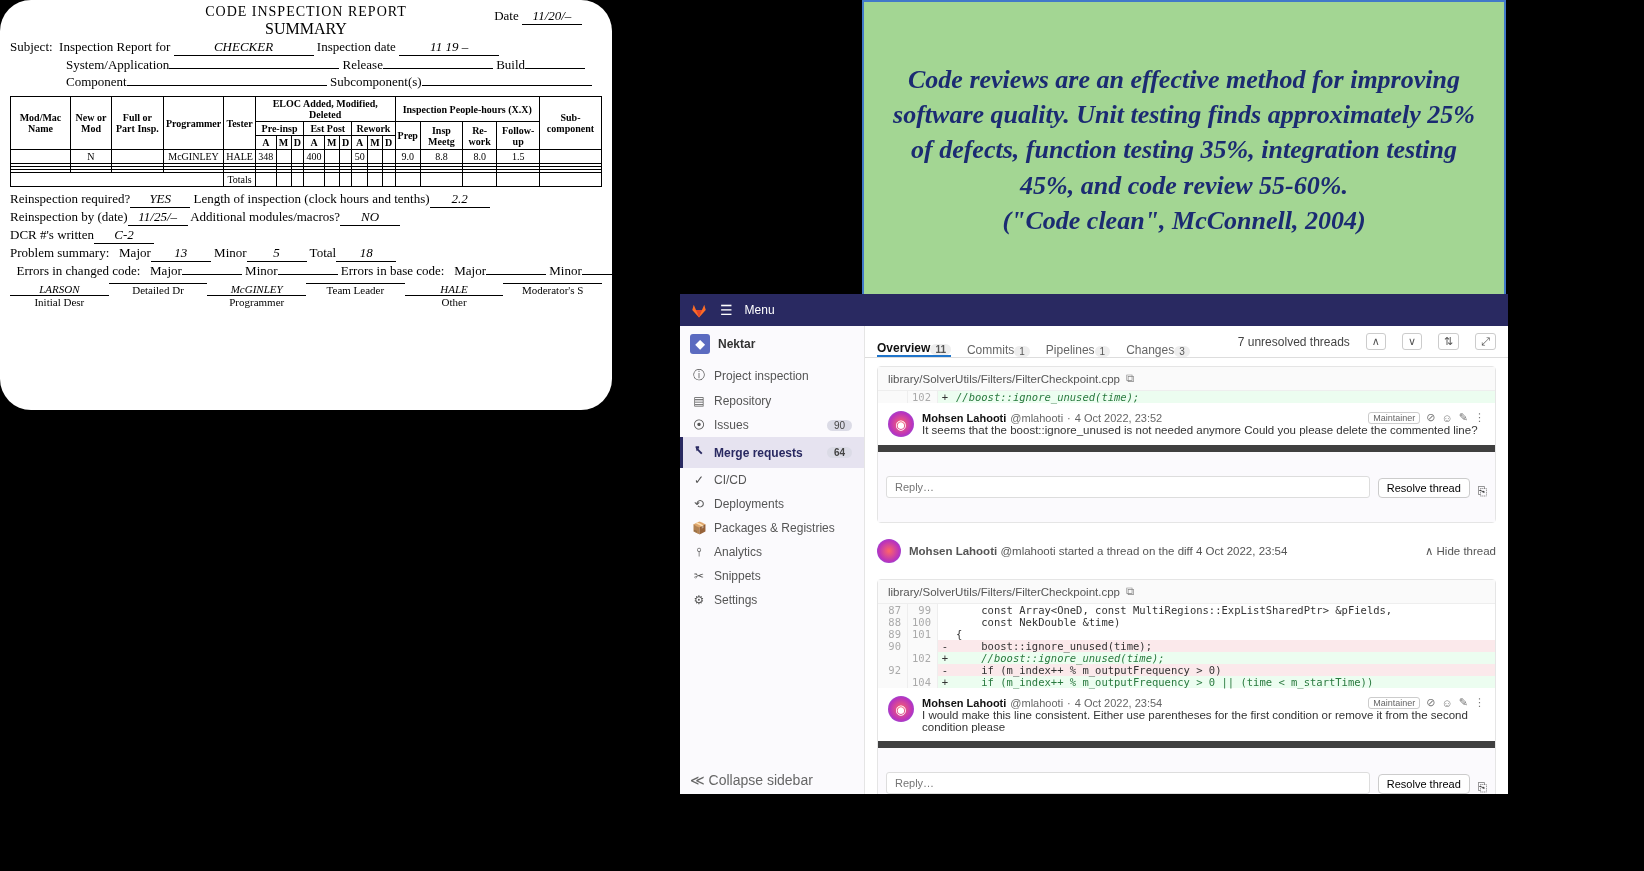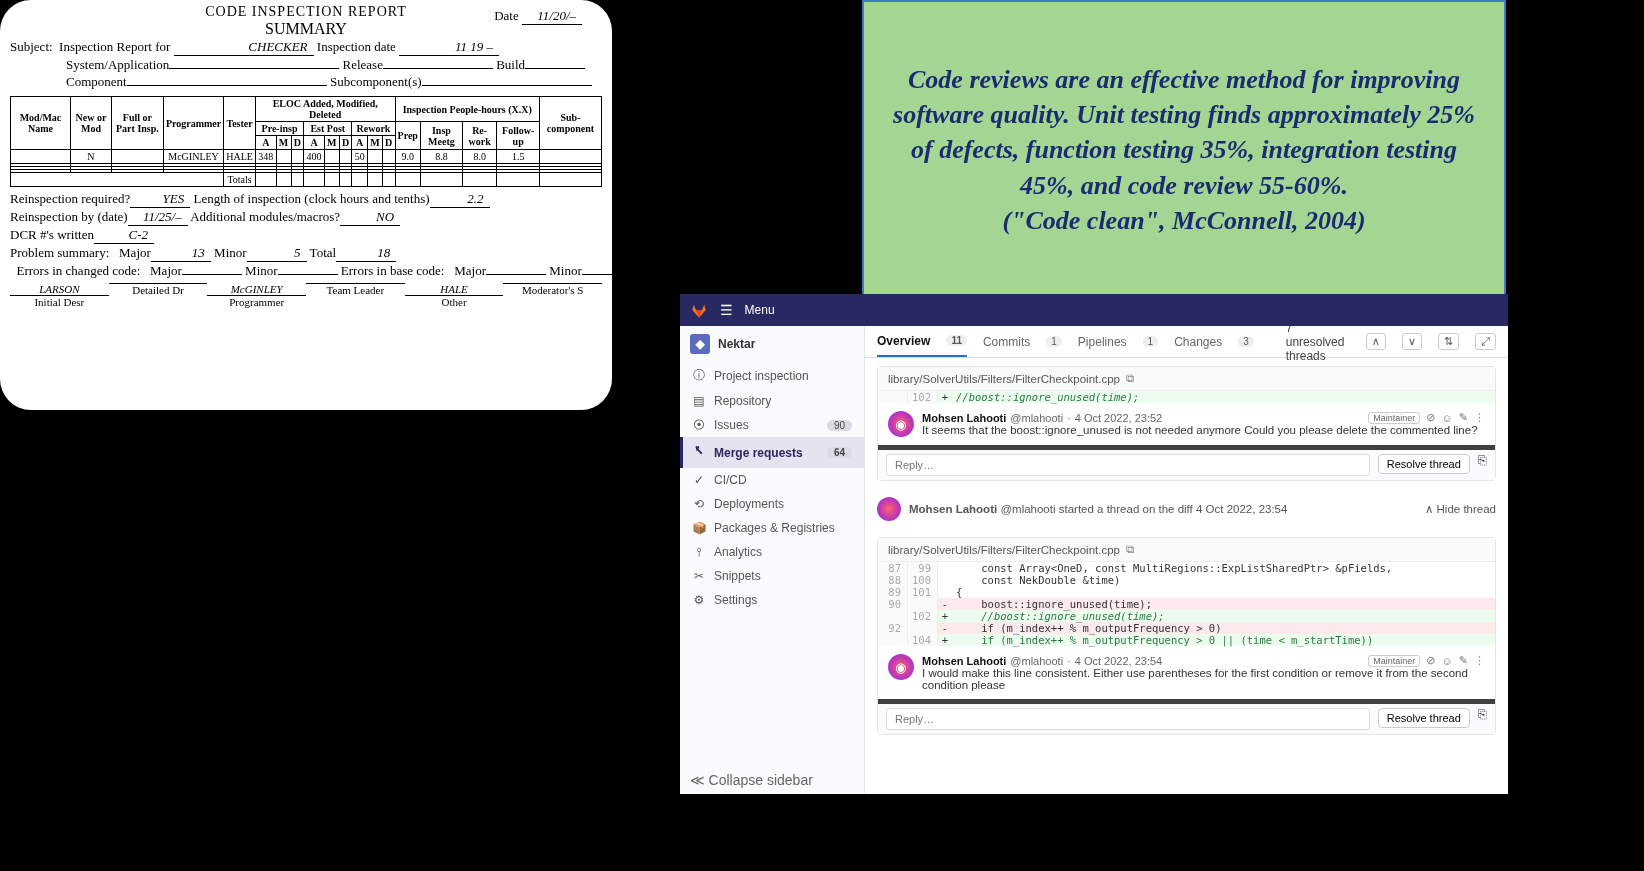--- a/index.html
+++ b/index.html
@@ -3,21 +3,21 @@
 <meta charset="utf-8">
 <style>
 * { box-sizing: border-box; margin: 0; padding: 0; }
 body { font-family: -apple-system, BlinkMacSystemFont, "Segoe UI", sans-serif; background: #000; width: 1644px; height: 871px; overflow: hidden; position: relative; }
 
 
 .report { position: absolute; top: 0; left: 0; width: 612px; height: 410px; background: #fff; color: #000; font-family: "Times New Roman", serif; padding: 4px 10px; font-size: 13px; border-radius: 31px; }
 .report .title { text-align: center; font-size: 14px; letter-spacing: 1px; }
 .report .subtitle { text-align: center; font-size: 16px; }
 .report .date-line { position: absolute; right: 30px; top: 8px; }
-.report .ul { border-bottom: 1px solid #000; display: inline-block; padding: 0 6px; min-width: 60px; text-align: right; font-style: italic; }
+.report .ul { border-bottom: 1px solid #000; display: inline-block; padding: 0 6px; min-width: 60px; text-align: center; font-style: italic; }
 .report .row { margin: 1px 0; white-space: nowrap; }
 .report table { border-collapse: collapse; width: 100%; font-size: 10px; margin-top: 6px; }
 .report th, .report td { border: 1px solid #000; padding: 1px 2px; text-align: center; vertical-align: middle; }
 .report .roles { display: flex; justify-content: space-between; font-size: 11px; margin-top: 4px; }
 .report .roles > div { text-align: center; flex: 1; }
 .report .roles .name { border-bottom: 1px solid #000; font-style: italic; }
 
 
 .quote { position: absolute; top: 0; left: 862px; width: 644px; height: 300px; background: #a3d693; border: 2px solid #4179c9; color: #1b2b72; font-style: italic; font-weight: bold; font-family: Georgia, serif; font-size: 26px; text-align: center; display: flex; flex-direction: column; justify-content: center; padding: 10px 22px; line-height: 1.35; }
 
@@ -30,21 +30,21 @@
 .gitlab-sidebar .project { display: flex; align-items: center; gap: 8px; padding: 8px 10px; font-weight: 600; color: #333; }
 .gitlab-sidebar .project .cube { width: 20px; height: 20px; background: #5b6bc0; border-radius: 3px; display: inline-flex; align-items: center; justify-content: center; color: #fff; font-size: 12px; }
 .gitlab-sidebar .nav-item { display: flex; align-items: center; justify-content: space-between; padding: 5px 12px; color: #555; cursor: pointer; }
 .gitlab-sidebar .nav-item.active { background: #e6e3f0; color: #292961; font-weight: 600; border-left: 3px solid #292961; padding-left: 9px; }
 .gitlab-sidebar .nav-item .icn { width: 14px; display: inline-block; margin-right: 8px; text-align: center; }
 .gitlab-sidebar .nav-item .lbl { flex: 1; }
 .gitlab-sidebar .badge { background: #dbdbe6; color: #444; border-radius: 9px; padding: 0 7px; font-size: 10px; }
 .gitlab-sidebar .collapse { position: absolute; bottom: 6px; left: 10px; color: #666; font-size: 14px; cursor: pointer; }
 .gitlab-main { position: absolute; left: 185px; top: 32px; right: 0; bottom: 0; background: #fff; overflow: hidden; }
 .tabs { display: flex; align-items: center; border-bottom: 1px solid #ddd; padding: 0 12px; height: 32px; font-size: 12px; gap: 16px; }
-.tabs .tab { color: #666; cursor: pointer; display: flex; align-items: center; gap: 16px; height: 100%; }
+.tabs .tab { color: #666; cursor: pointer; display: flex; align-items: flex-end; gap: 0; height: 100%; }
 .tabs .tab.active { color: #111; font-weight: 600; border-bottom: 2px solid #1f75cb; }
 .tabs .tab .ct { background: #eee; border-radius: 8px; padding: 0 5px; font-size: 10px; color: #555; }
 .tabs .spacer { flex: 1; }
 .tabs .threads { color: #444; }
 .tabs .iconbtn { border: 1px solid #ccc; border-radius: 3px; padding: 1px 5px; color: #555; cursor: pointer; font-size: 11px; }
 .thread { border: 1px solid #e5e5e5; border-radius: 4px; margin: 8px 12px; font-size: 11.5px; }
 .thread .file { padding: 5px 10px; color: #555; border-bottom: 1px solid #eee; background: #fafafa; display: flex; align-items: center; gap: 6px; }
 .thread .file .copy { cursor: pointer; color: #888; }
 .diff-line { display: flex; font-family: "SFMono-Regular", Menlo, monospace; font-size: 10.5px; }
 .diff-line .ln { width: 30px; text-align: right; padding-right: 6px; color: #aaa; background: #fafafa; border-right: 1px solid #eee; }
@@ -56,21 +56,21 @@
 .diff-line.ctx { background: #fff; }
 .diff-line .comment-code { color: #998; font-style: italic; }
 .comment { display: flex; gap: 8px; padding: 8px 10px; }
 .comment .avatar { width: 26px; height: 26px; border-radius: 50%; background: radial-gradient(circle,#f66,#b3b 60%,#66f); display: flex; align-items: center; justify-content: center; color: #fff; font-size: 13px; flex-shrink: 0; }
 .comment .body { flex: 1; }
 .comment .hdr { display: flex; align-items: center; gap: 4px; font-size: 11px; color: #666; }
 .comment .hdr .name { font-weight: 600; color: #111; }
 .comment .hdr .actions { margin-left: auto; display: flex; gap: 6px; align-items: center; }
 .comment .hdr .maintainer { border: 1px solid #ccc; border-radius: 3px; padding: 0 4px; font-size: 9px; color: #666; }
 .comment .text { color: #333; }
-.reply-row { display: flex; align-items: flex-start; border-top: 5px solid #404040; padding: 4px 8px; gap: 8px; background: #fbfafd; }
+.reply-row { display: flex; align-items: flex-end; border-top: 7px solid #404040; padding: 24px 8px; gap: 8px; background: #fbfafd; }
 .reply-row input { flex: 1; border: 1px solid #ddd; border-radius: 3px; padding: 4px 8px; font-size: 11px; }
 .reply-row .resolve { border: 1px solid #ccc; border-radius: 4px; padding: 3px 8px; font-size: 11px; background: #fff; cursor: pointer; }
 .thread-header { display: flex; align-items: center; gap: 8px; padding: 8px 12px; font-size: 11.5px; color: #555; }
 .thread-header .avatar { width: 24px; height: 24px; border-radius: 50%; background: radial-gradient(circle,#f66,#b3b 60%,#66f); flex-shrink: 0; }
 .thread-header .hide { margin-left: auto; color: #555; cursor: pointer; }
 .iconlink { color: #777; cursor: pointer; }
 </style>
 </head>
 <body>
 

